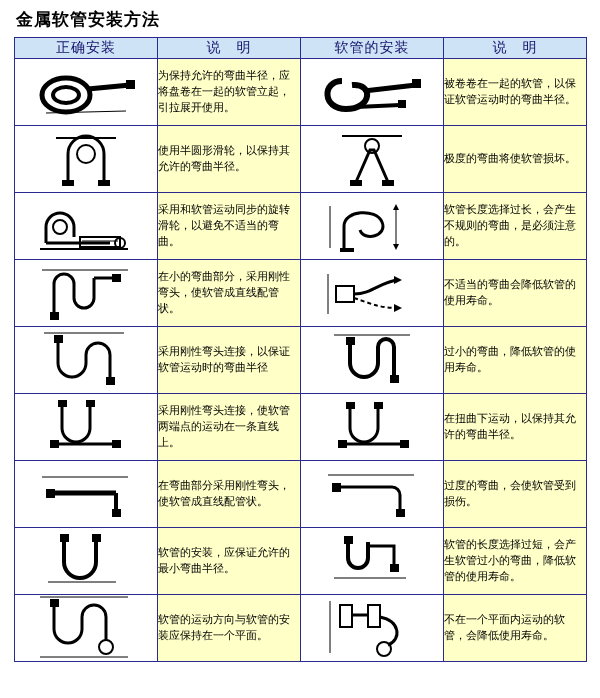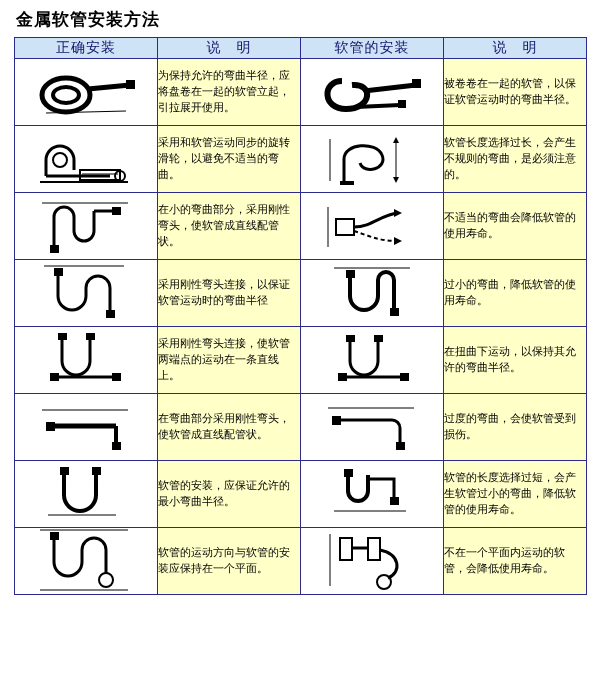--- a/index.html
+++ b/index.html
@@ -107,20 +107,42 @@
             <path d="M30 18 C10 18 10 46 34 46 C60 46 62 20 40 22" fill="none" stroke="#000" stroke-width="6"></path>
             <path d="M52 28 L104 22" stroke="#000" stroke-width="5" fill="none"></path>
             <rect x="100" y="16" width="9" height="9" fill="#000"></rect>
             <path d="M44 44 L88 42" stroke="#000" stroke-width="4"></path>
             <rect x="86" y="37" width="8" height="8" fill="#000"></rect>
           </svg>
         </td>
         <td class="txt-cell">被卷卷在一起的软管，以保证软管运动时的弯曲半径。</td>
       </tr>
 
+      <tr>
+        <td class="img-cell">
+          <svg class="fig" width="120" height="58" viewBox="0 0 120 58">
+            <path d="M42 52 L42 24 A18 18 0 0 1 78 24 L78 52" fill="none" stroke="#000" stroke-width="3"></path>
+            <circle cx="60" cy="24" r="9" fill="none" stroke="#000" stroke-width="2"></circle>
+            <rect x="36" y="50" width="12" height="6" fill="#000"></rect>
+            <rect x="72" y="50" width="12" height="6" fill="#000"></rect>
+            <path d="M30 8 L90 8" stroke="#000" stroke-width="2"></path>
+          </svg>
+        </td>
+        <td class="txt-cell">使用半圆形滑轮，以保持其允许的弯曲半径。</td>
+        <td class="img-cell">
+          <svg class="fig" width="120" height="58" viewBox="0 0 120 58">
+            <path d="M44 52 L58 20 L62 20 L76 52" fill="none" stroke="#000" stroke-width="3"></path>
+            <circle cx="60" cy="16" r="7" fill="none" stroke="#000" stroke-width="2"></circle>
+            <rect x="38" y="50" width="12" height="6" fill="#000"></rect>
+            <rect x="70" y="50" width="12" height="6" fill="#000"></rect>
+            <path d="M30 6 L90 6" stroke="#000" stroke-width="2"></path>
+          </svg>
+        </td>
+        <td class="txt-cell">极度的弯曲将使软管损坏。</td>
+      </tr>
 
       <tr>
         <td class="img-cell">
           <svg class="fig" width="124" height="58" viewBox="0 0 124 58">
             <path d="M22 46 L86 46" stroke="#000" stroke-width="3"></path>
             <path d="M22 46 L22 30 A14 14 0 0 1 50 30 L50 40" fill="none" stroke="#000" stroke-width="3"></path>
             <circle cx="36" cy="30" r="7" fill="none" stroke="#000" stroke-width="2"></circle>
             <rect x="56" y="40" width="40" height="10" fill="none" stroke="#000" stroke-width="2"></rect>
             <path d="M58 44 L94 44" stroke="#000" stroke-width="1"></path>
             <circle cx="96" cy="46" r="5" fill="none" stroke="#000" stroke-width="2"></circle>

